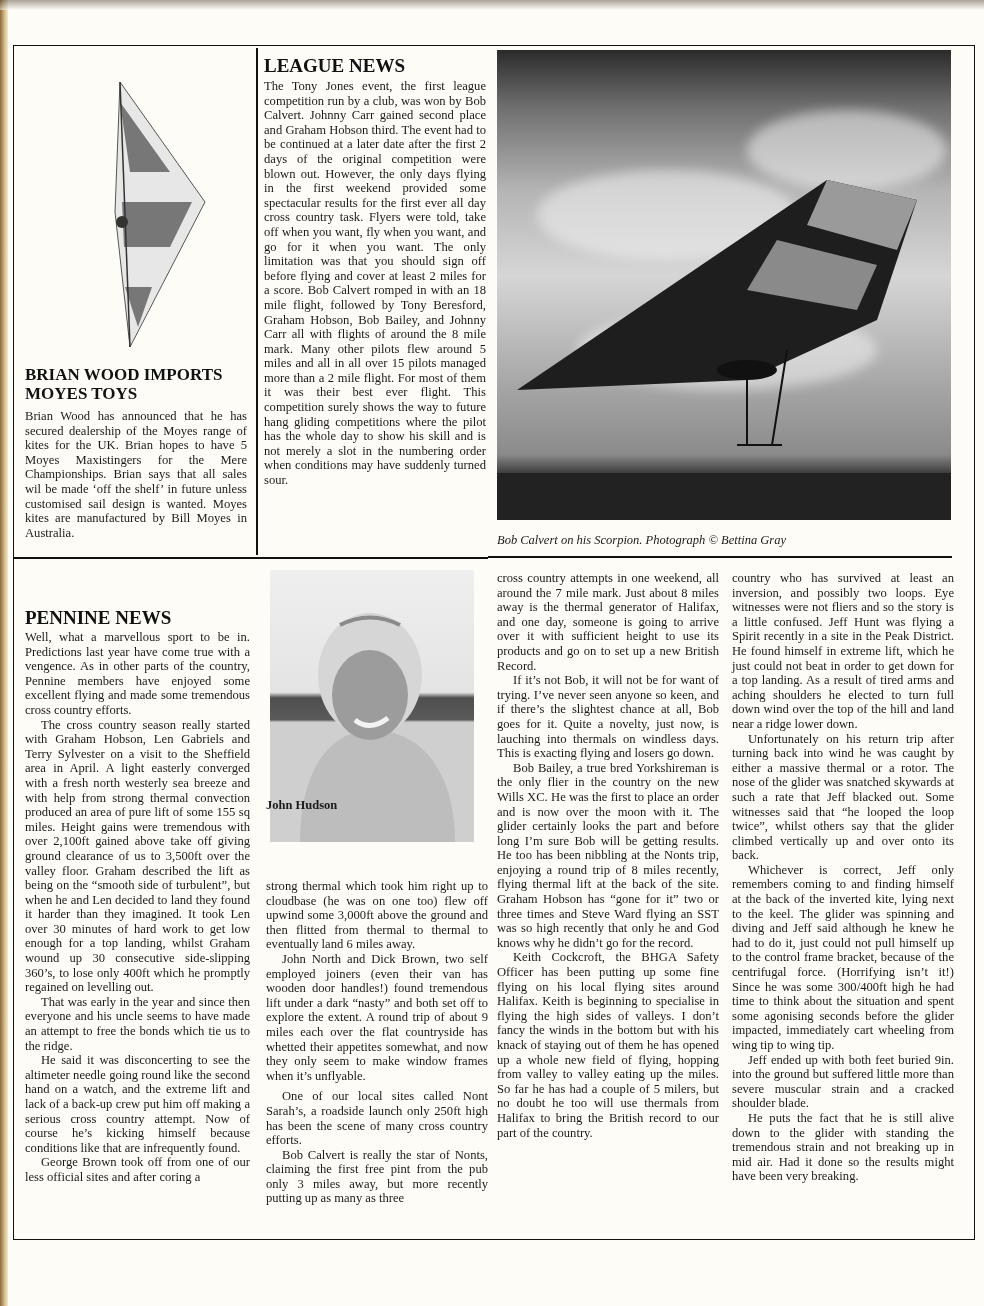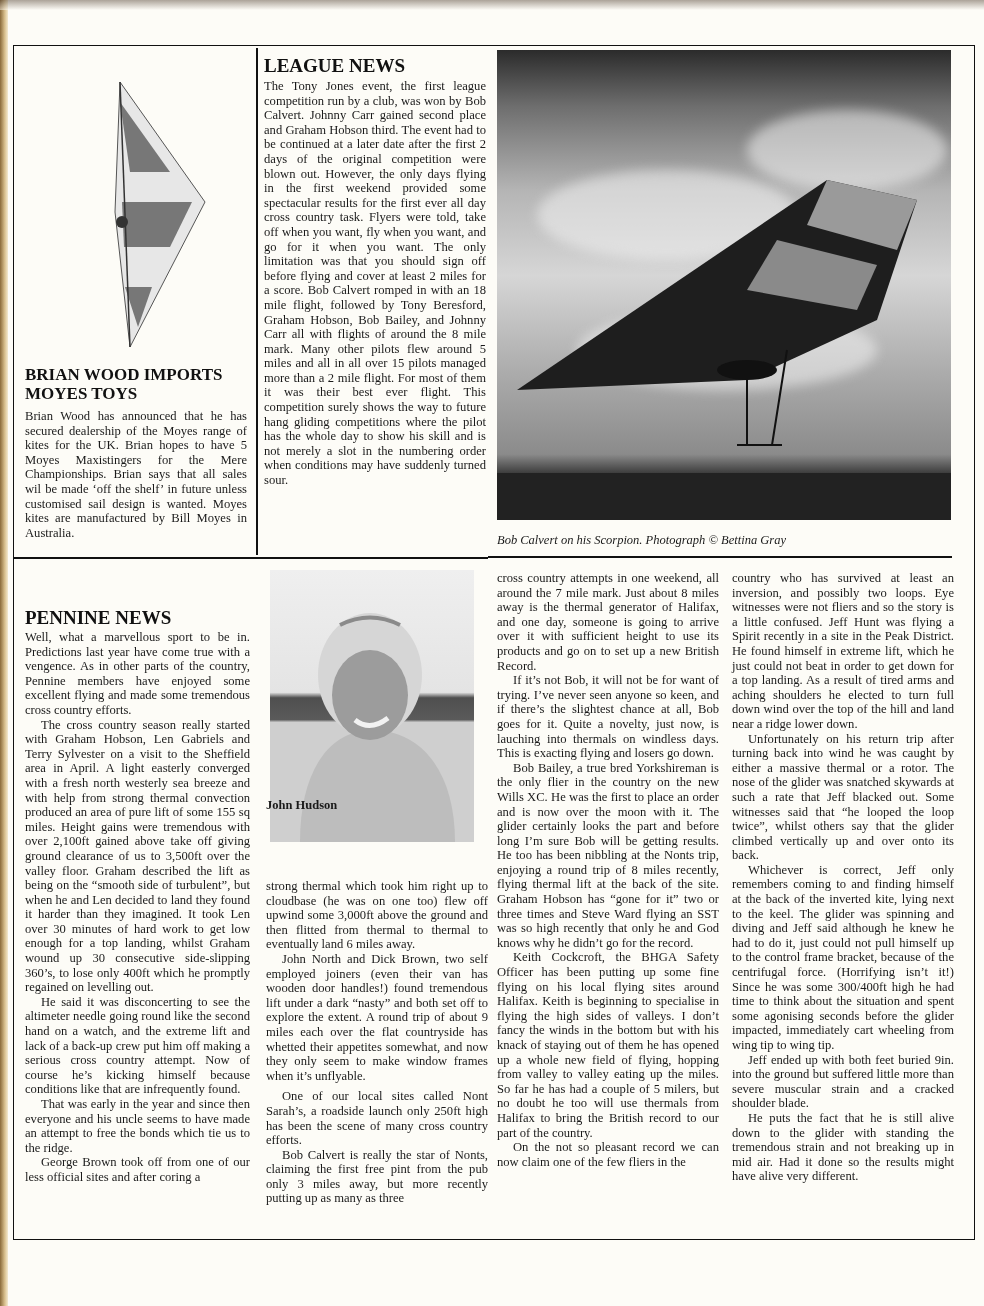--- a/index.html
+++ b/index.html
@@ -88,41 +88,40 @@
     <path d="M85,150 Q100,162 118,148" stroke="#f2f2f2" stroke-width="5" fill="none"></path>
     <path d="M70,55 Q100,40 130,55" stroke="#8a8a8a" stroke-width="4" fill="none"></path>
   </svg>
 </div>
 <div class="caption-bold">John Hudson</div>
 
 <div class="col" style="left:25px; top:575px; width:225px;">
   <h2 class="heading" style="margin-bottom:2px;margin-top:32px;">PENNINE NEWS</h2>
   <p>Well, what a marvellous sport to be in. Predictions last year have come true with a vengence. As in other parts of the country, Pennine members have enjoyed some excellent flying and made some tremendous cross country efforts.</p>
   <p class="ind">The cross country season really started with Graham Hobson, Len Gabriels and Terry Sylvester on a visit to the Sheffield area in April. A light easterly converged with a fresh north westerly sea breeze and with help from strong thermal convection produced an area of pure lift of some 155 sq miles. Height gains were tremendous with over 2,100ft gained above take off giving ground clearance of us to 3,500ft over the valley floor. Graham described the lift as being on the “smooth side of turbulent”, but when he and Len decided to land they found it harder than they imagined. It took Len over 30 minutes of hard work to get low enough for a top landing, whilst Graham wound up 30 consecutive side-slipping 360’s, to lose only 400ft which he promptly regained on levelling out.</p>
+  <p class="ind">That was early in the year and since then everyone and his uncle seems to have made an attempt to free the bonds which tie us to the ridge.</p>
   <p class="ind">He said it was disconcerting to see the altimeter needle going round like the second hand on a watch, and the extreme lift and lack of a back-up crew put him off making a serious cross country attempt. Now of course he’s kicking himself because conditions like that are infrequently found.</p>
-  <p class="ind">That was early in the year and since then everyone and his uncle seems to have made an attempt to free the bonds which tie us to the ridge.</p>
   <p class="ind">George Brown took off from one of our less official sites and after coring a</p>
 </div>
 
 <div class="col" style="left:266px; top:879px; width:222px;">
   <p>strong thermal which took him right up to cloudbase (he was on one too) flew off upwind some 3,000ft above the ground and then flitted from thermal to thermal to eventually land 6 miles away.</p>
   <p class="ind">John North and Dick Brown, two self employed joiners (even their van has wooden door handles!) found tremendous lift under a dark “nasty” and both set off to explore the extent. A round trip of about 9 miles each over the flat countryside has whetted their appetites somewhat, and now they only seem to make window frames when it’s unflyable.</p>
   <p class="ind gap">One of our local sites called Nont Sarah’s, a roadside launch only 250ft high has been the scene of many cross country efforts.</p>
   <p class="ind">Bob Calvert is really the star of Nonts, claiming the first free pint from the pub only 3 miles away, but more recently putting up as many as three</p>
 </div>
 
 <div class="col" style="left:497px; top:571px; width:222px;">
   <p>cross country attempts in one weekend, all around the 7 mile mark. Just about 8 miles away is the thermal generator of Halifax, and one day, someone is going to arrive over it with sufficient height to use its products and go on to set up a new British Record.</p>
   <p class="ind">If it’s not Bob, it will not be for want of trying. I’ve never seen anyone so keen, and if there’s the slightest chance at all, Bob goes for it. Quite a novelty, just now, is lauching into thermals on windless days. This is exacting flying and losers go down.</p>
   <p class="ind">Bob Bailey, a true bred Yorkshireman is the only flier in the country on the new Wills XC. He was the first to place an order and is now over the moon with it. The glider certainly looks the part and before long I’m sure Bob will be getting results. He too has been nibbling at the Nonts trip, enjoying a round trip of 8 miles recently, flying thermal lift at the back of the site. Graham Hobson has “gone for it” two or three times and Steve Ward flying an SST was so high recently that only he and God knows why he didn’t go for the record.</p>
   <p class="ind">Keith Cockcroft, the BHGA Safety Officer has been putting up some fine flying on his local flying sites around Halifax. Keith is beginning to specialise in flying the high sides of valleys. I don’t fancy the winds in the bottom but with his knack of staying out of them he has opened up a whole new field of flying, hopping from valley to valley eating up the miles. So far he has had a couple of 5 milers, but no doubt he too will use thermals from Halifax to bring the British record to our part of the country.</p>
-  <p class="ind">On the not so pleasant record we can now claim one of the few fliers in the</p>
 </div>
 
 <div class="col" style="left:732px; top:571px; width:222px;">
   <p>country who has survived at least an inversion, and possibly two loops. Eye witnesses were not fliers and so the story is a little confused. Jeff Hunt was flying a Spirit recently in a site in the Peak District. He found himself in extreme lift, which he just could not beat in order to get down for a top landing. As a result of tired arms and aching shoulders he elected to turn full down wind over the top of the hill and land near a ridge lower down.</p>
   <p class="ind">Unfortunately on his return trip after turning back into wind he was caught by either a massive thermal or a rotor. The nose of the glider was snatched skywards at such a rate that Jeff blacked out. Some witnesses said that “he looped the loop twice”, whilst others say that the glider climbed vertically up and over onto its back.</p>
   <p class="ind">Whichever is correct, Jeff only remembers coming to and finding himself at the back of the inverted kite, lying next to the keel. The glider was spinning and diving and Jeff said although he knew he had to do it, just could not pull himself up to the control frame bracket, because of the centrifugal force. (Horrifying isn’t it!) Since he was some 300/400ft high he had time to think about the situation and spent some agonising seconds before the glider impacted, immediately cart wheeling from wing tip to wing tip.</p>
   <p class="ind">Jeff ended up with both feet buried 9in. into the ground but suffered little more than severe muscular strain and a cracked shoulder blade.</p>
-  <p class="ind">He puts the fact that he is still alive down to the glider with standing the tremendous strain and not breaking up in mid air. Had it done so the results might have alive very different.</p>
+  <p class="ind">He puts the fact that he is still alive down to the glider with standing the tremendous strain and not breaking up in mid air. Had it done so the results might have been very breaking.</p>
 </div>
 
 <div class="pageno">22</div>
 
 </body></html>

